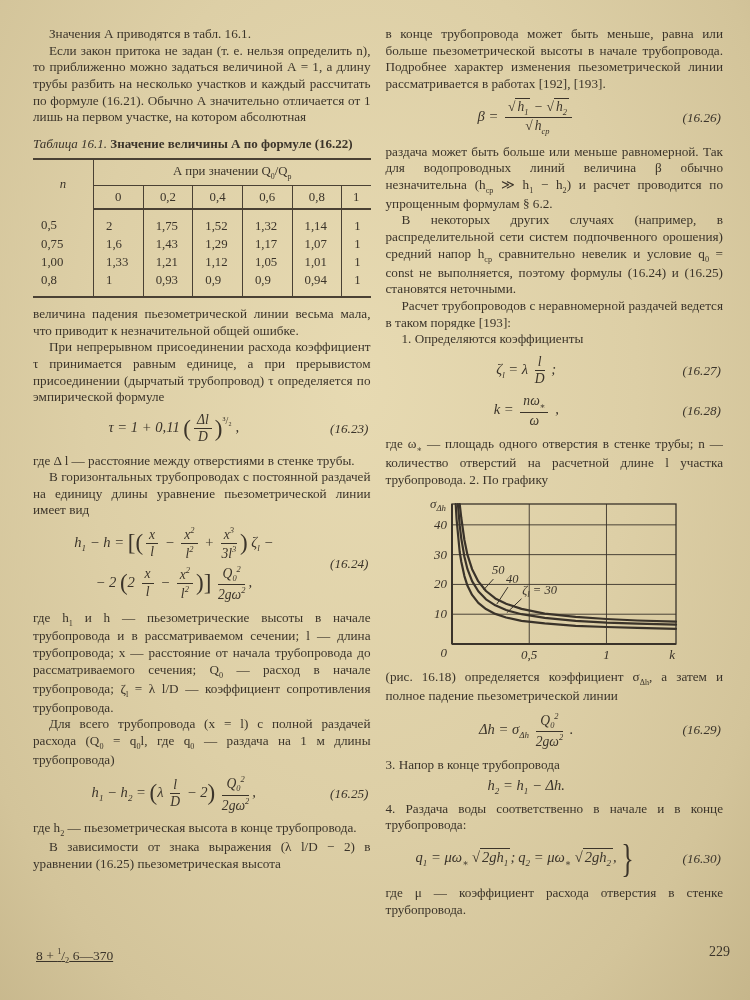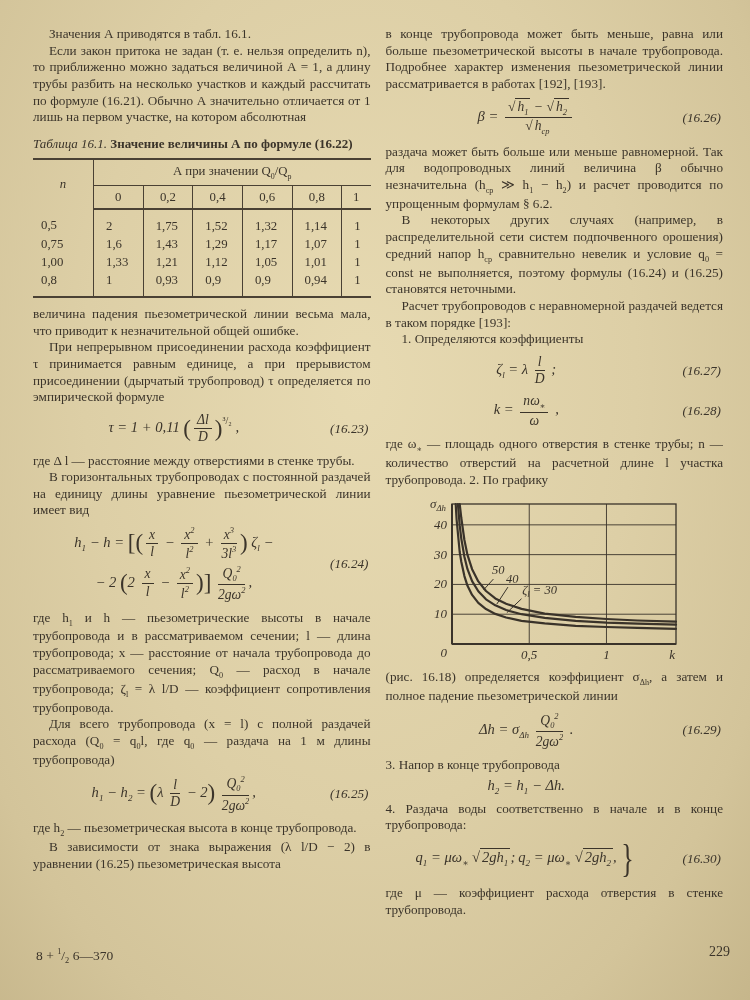--- a/index.html
+++ b/index.html
@@ -45,21 +45,21 @@
   .exp{font-size:10px;vertical-align:8px;font-style:normal;}
   .eq2line{display:block;}
   .eq2line + .eq2line{margin-top:4px;}
   
   .figure{width:272px;margin:4px auto 5px;text-align:center;text-indent:0;}
   .figure svg{display:block;}
   .figcap{font-size:13.5px;letter-spacing:2px;margin-top:6px;text-align:center;}
   .tick{font:italic 13px "Liberation Serif",serif;fill:#3a332a;}
   .clab{font:italic 12.5px "Liberation Serif",serif;fill:#3a332a;}
   
-  .sig{position:absolute;left:36px;top:947px;font-size:13.5px;}
+  .sig{position:absolute;left:36px;top:947px;font-size:13.5px;text-decoration:underline;}
   .pageno{position:absolute;right:20px;top:944px;font-size:14px;}
 </style>
 </head>
 <body>
 
 <div class="page">
   <div class="cols">
 
     <div class="col">
       <p>Значения А приводятся в табл. 16.1.</p>

